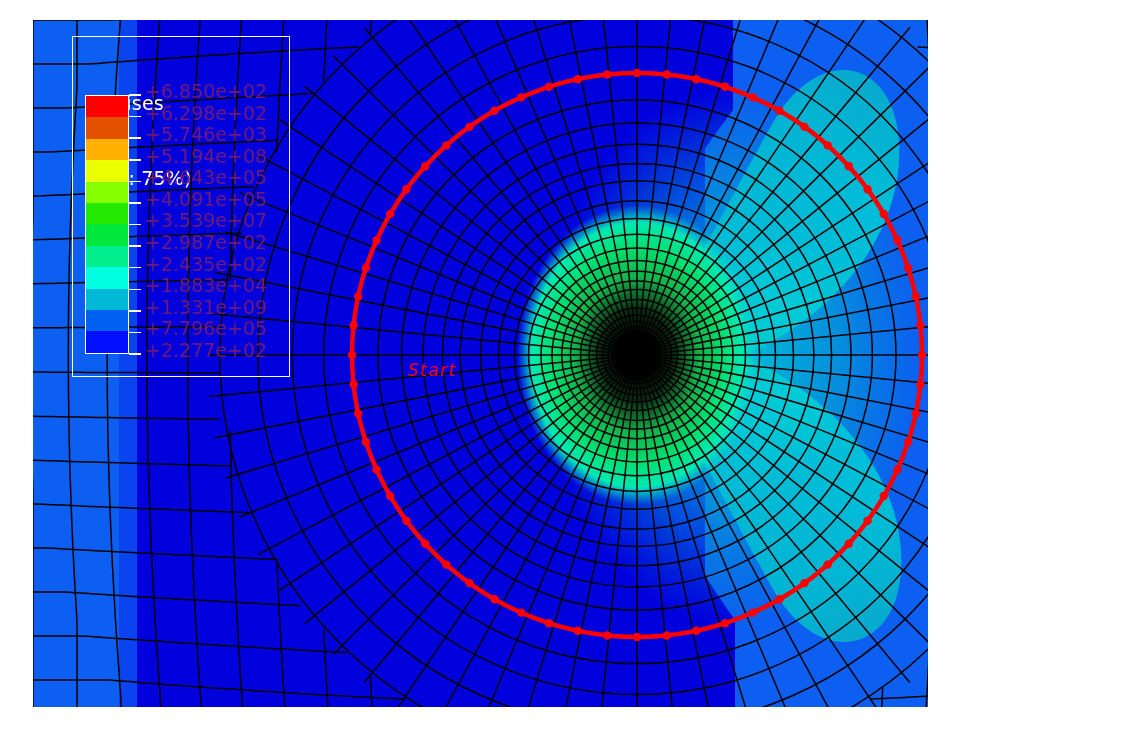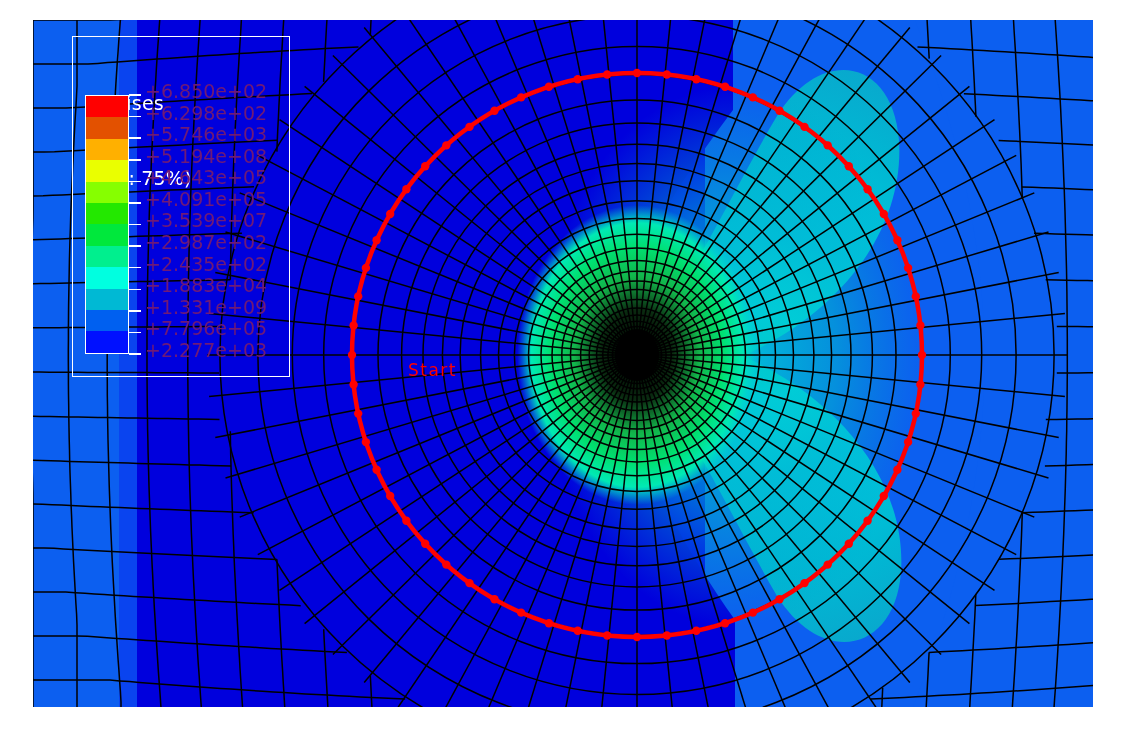--- a/index.html
+++ b/index.html
@@ -1,20 +1,20 @@
 <!DOCTYPE html>
 <html><head>
 <meta charset="utf-8">
 <style>
   html,body{margin:0;padding:0;background:#ffffff;}
   body{width:1125px;height:729px;overflow:hidden;
        font-family:"DejaVu Sans","Liberation Sans",sans-serif;}
   #root{position:relative;width:1125px;height:729px;background:#ffffff;}
-  #viewport{position:absolute;left:33px;top:20px;width:1060px;height:687px;
-            overflow:hidden;background:#0000ee;}
+  #viewport{position:absolute;left:33px;top:20px;width:895px;height:687px;
+            overflow:hidden;background:#0000ee;font-style:italic;}
   #viewport svg{display:block;}
   #legend{position:absolute;left:72px;top:36px;width:218px;height:341px;
           border:1.5px solid #ffffff;box-sizing:border-box;pointer-events:none;}
   .leg-title{position:absolute;left:12px;top:4px;color:#ffffff;
              font-size:19px;line-height:25px;white-space:pre;letter-spacing:0.2px;}
   .swatch-col{position:absolute;left:12px;top:58px;width:44px;height:259px;
               border:1px solid #ffffff;box-sizing:border-box;}
   .swatch{width:100%;height:8.3333%;}
   .ticks{position:absolute;left:56px;top:58px;width:12px;height:259px;}
   .tick{position:absolute;left:0;width:12px;height:1.5px;background:#ffffff;}
@@ -384,17 +384,17 @@
         <div class="lbl">+5.746e+03</div>
         <div class="lbl">+5.194e+08</div>
         <div class="lbl">+4.643e+05</div>
         <div class="lbl">+4.091e+05</div>
         <div class="lbl">+3.539e+07</div>
         <div class="lbl">+2.987e+02</div>
         <div class="lbl">+2.435e+02</div>
         <div class="lbl">+1.883e+04</div>
         <div class="lbl">+1.331e+09</div>
         <div class="lbl">+7.796e+05</div>
-        <div class="lbl">+2.277e+03</div>
+        <div class="lbl">+2.277e+02</div>
       </div>
   </div>
 
 </div>
 
 </body></html>

